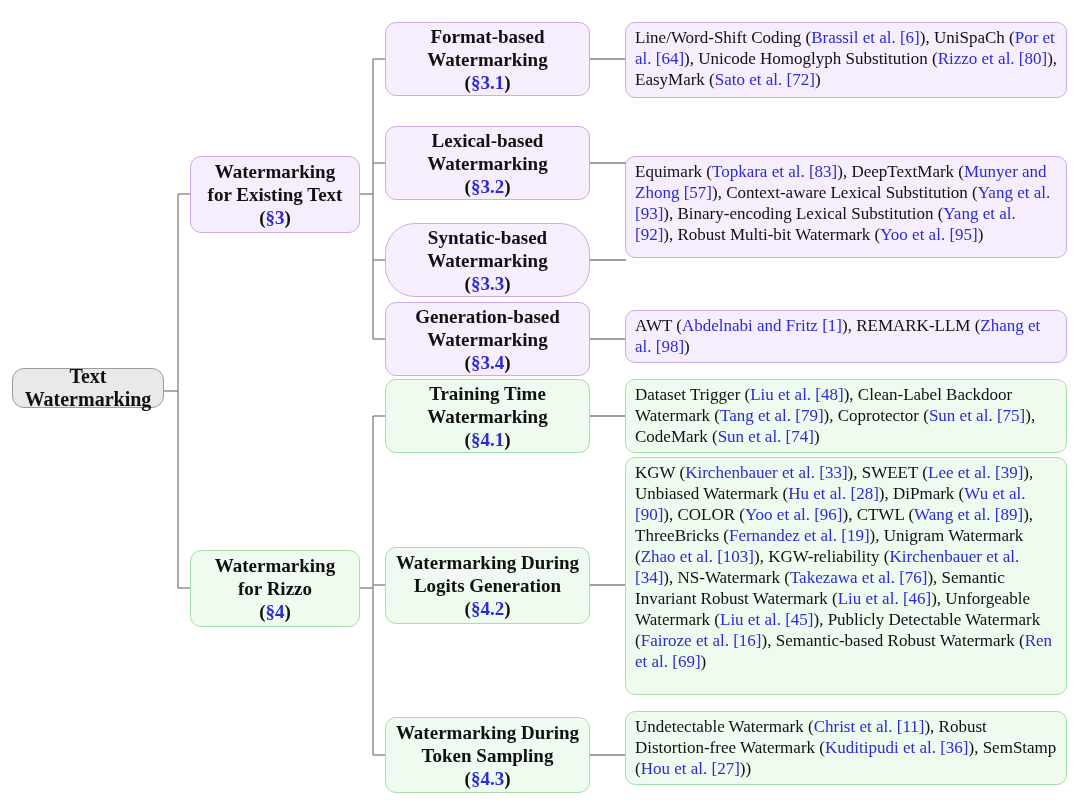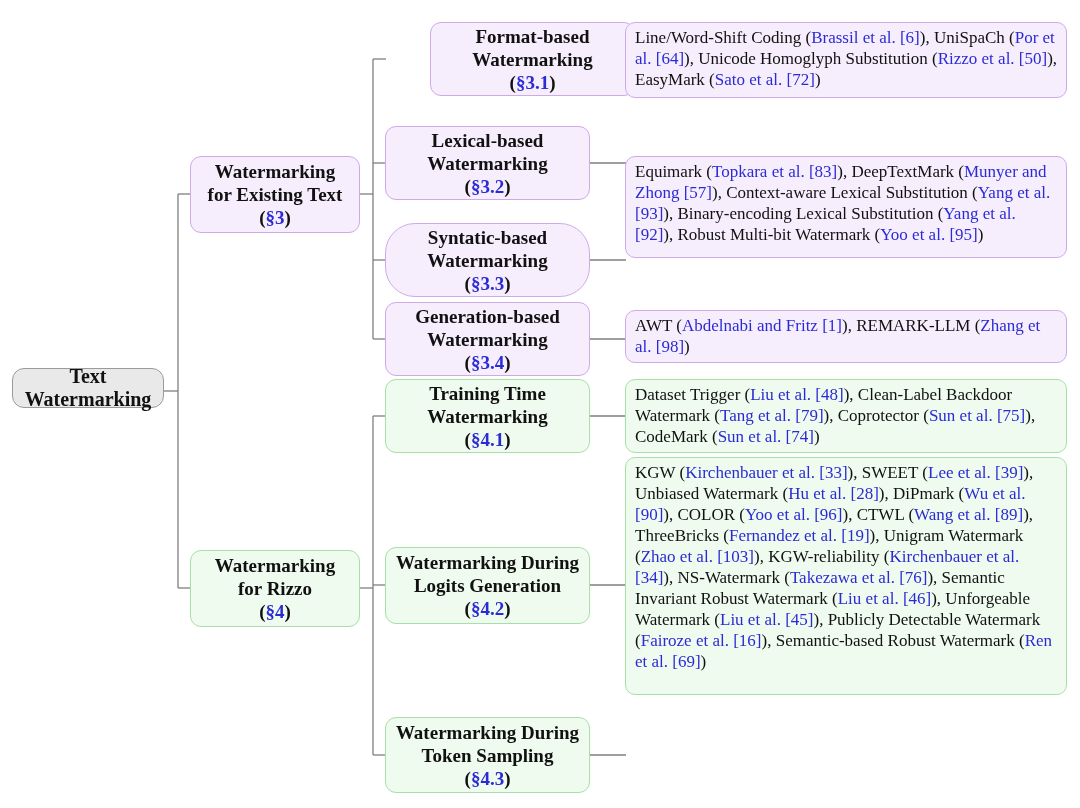--- a/index.html
+++ b/index.html
@@ -28,21 +28,21 @@
     font-size:17px; line-height:21px; padding:4px 8px 5px 9px; text-align:left;
   }
   .purple{background:var(--purple-fill); border-color:var(--purple-border);}
   .green{background:var(--green-fill); border-color:var(--green-border);}
   .gray{background:var(--root-fill); border-color:var(--root-border);}
   .cite{color:var(--cite);}
   #root{left:12px; top:368px; width:152px; height:40px; font-size:20px; border-radius:12px;}
   #b3{left:190px; top:156px; width:170px; height:77px;}
   #b4{left:190px; top:550px; width:170px; height:77px;}
   .cat{left:385px; width:205px;}
-  #c1{top:22px;  height:74px;margin-left:45px;}
+  #c1{top:22px;  height:74px;}
   #c2{top:126px; height:74px;}
   #c3{top:223px; height:74px;border-radius:30px;}
   #c4{top:302px; height:74px;font-family:Liberation Serif, serif;}
   #c5{top:379px; height:74px;}
   #c6{top:547px; height:77px;}
   #c7{top:717px; height:76px;}
   .leafbox{left:625px; width:442px;}
   #l1{top:22px;  min-height:76px;}
   #l2{top:112px; min-height:102px;margin-top:44px;}
   #l3{top:234px; min-height:52px;}
@@ -127,19 +127,20 @@
     <div>Watermarking During</div>
     <div>Logits Generation</div>
     <div><span>(</span><span class="cite">§4.2</span><span>)</span></div>
   </div>
   <div id="c7" class="node cat green">
     <div>Watermarking During</div>
     <div>Token Sampling</div>
     <div><span>(</span><span class="cite">§4.3</span><span>)</span></div>
   </div>
 
-  <div id="l1" class="leafbox purple"><span>Line/Word-Shift Coding (</span><span class="cite">Brassil et al. [6]</span><span>), UniSpaCh (</span><span class="cite">Por et al. [64]</span><span>), Unicode Homoglyph Substitution (</span><span class="cite">Rizzo et al. [50]</span><span>), EasyMark (</span><span class="cite">Sato et al. [72]</span><span>)</span></div>
+  <div id="l1" class="leafbox purple"><span>Line/Word-Shift Coding (</span><span class="cite">Brassil et al. [6]</span><span>), UniSpaCh (</span><span class="cite">Por et al. [64]</span><span>), Unicode Homoglyph Substitution (</span><span class="cite">Rizzo et al. [80]</span><span>), EasyMark (</span><span class="cite">Sato et al. [72]</span><span>)</span></div>
   <div id="l2" class="leafbox purple"><span>Equimark (</span><span class="cite">Topkara et al. [83]</span><span>), DeepTextMark (</span><span class="cite">Munyer and Zhong [57]</span><span>), Context-aware Lexical Substitution (</span><span class="cite">Yang et al. [93]</span><span>), Binary-encoding Lexical Substitution (</span><span class="cite">Yang et al. [92]</span><span>), Robust Multi-bit Watermark (</span><span class="cite">Yoo et al. [95]</span><span>)</span></div>
   <div id="l4" class="leafbox purple"><span>AWT (</span><span class="cite">Abdelnabi and Fritz [1]</span><span>), REMARK-LLM (</span><span class="cite">Zhang et al. [98]</span><span>)</span></div>
   <div id="l5" class="leafbox green"><span>Dataset Trigger (</span><span class="cite">Liu et al. [48]</span><span>), Clean-Label Backdoor Watermark (</span><span class="cite">Tang et al. [79]</span><span>), Coprotector (</span><span class="cite">Sun et al. [75]</span><span>), CodeMark (</span><span class="cite">Sun et al. [74]</span><span>)</span></div>
   <div id="l6" class="leafbox green"><span>KGW (</span><span class="cite">Kirchenbauer et al. [33]</span><span>), SWEET (</span><span class="cite">Lee et al. [39]</span><span>), Unbiased Watermark (</span><span class="cite">Hu et al. [28]</span><span>), DiPmark (</span><span class="cite">Wu et al. [90]</span><span>), COLOR (</span><span class="cite">Yoo et al. [96]</span><span>), CTWL (</span><span class="cite">Wang et al. [89]</span><span>), ThreeBricks (</span><span class="cite">Fernandez et al. [19]</span><span>), Unigram Watermark (</span><span class="cite">Zhao et al. [103]</span><span>), KGW-reliability (</span><span class="cite">Kirchenbauer et al. [34]</span><span>), NS-Watermark (</span><span class="cite">Takezawa et al. [76]</span><span>), Semantic Invariant Robust Watermark (</span><span class="cite">Liu et al. [46]</span><span>), Unforgeable Watermark (</span><span class="cite">Liu et al. [45]</span><span>), Publicly Detectable Watermark (</span><span class="cite">Fairoze et al. [16]</span><span>), Semantic-based Robust Watermark (</span><span class="cite">Ren et al. [69]</span><span>)</span></div>
+  <div id="l7" class="leafbox green"><span>Undetectable Watermark (</span><span class="cite">Christ et al. [11]</span><span>), Robust Distortion-free Watermark (</span><span class="cite">Kuditipudi et al. [36]</span><span>), SemStamp (</span><span class="cite">Hou et al. [27]</span><span>))</span></div>
 
 </div>
 
 </body></html>

